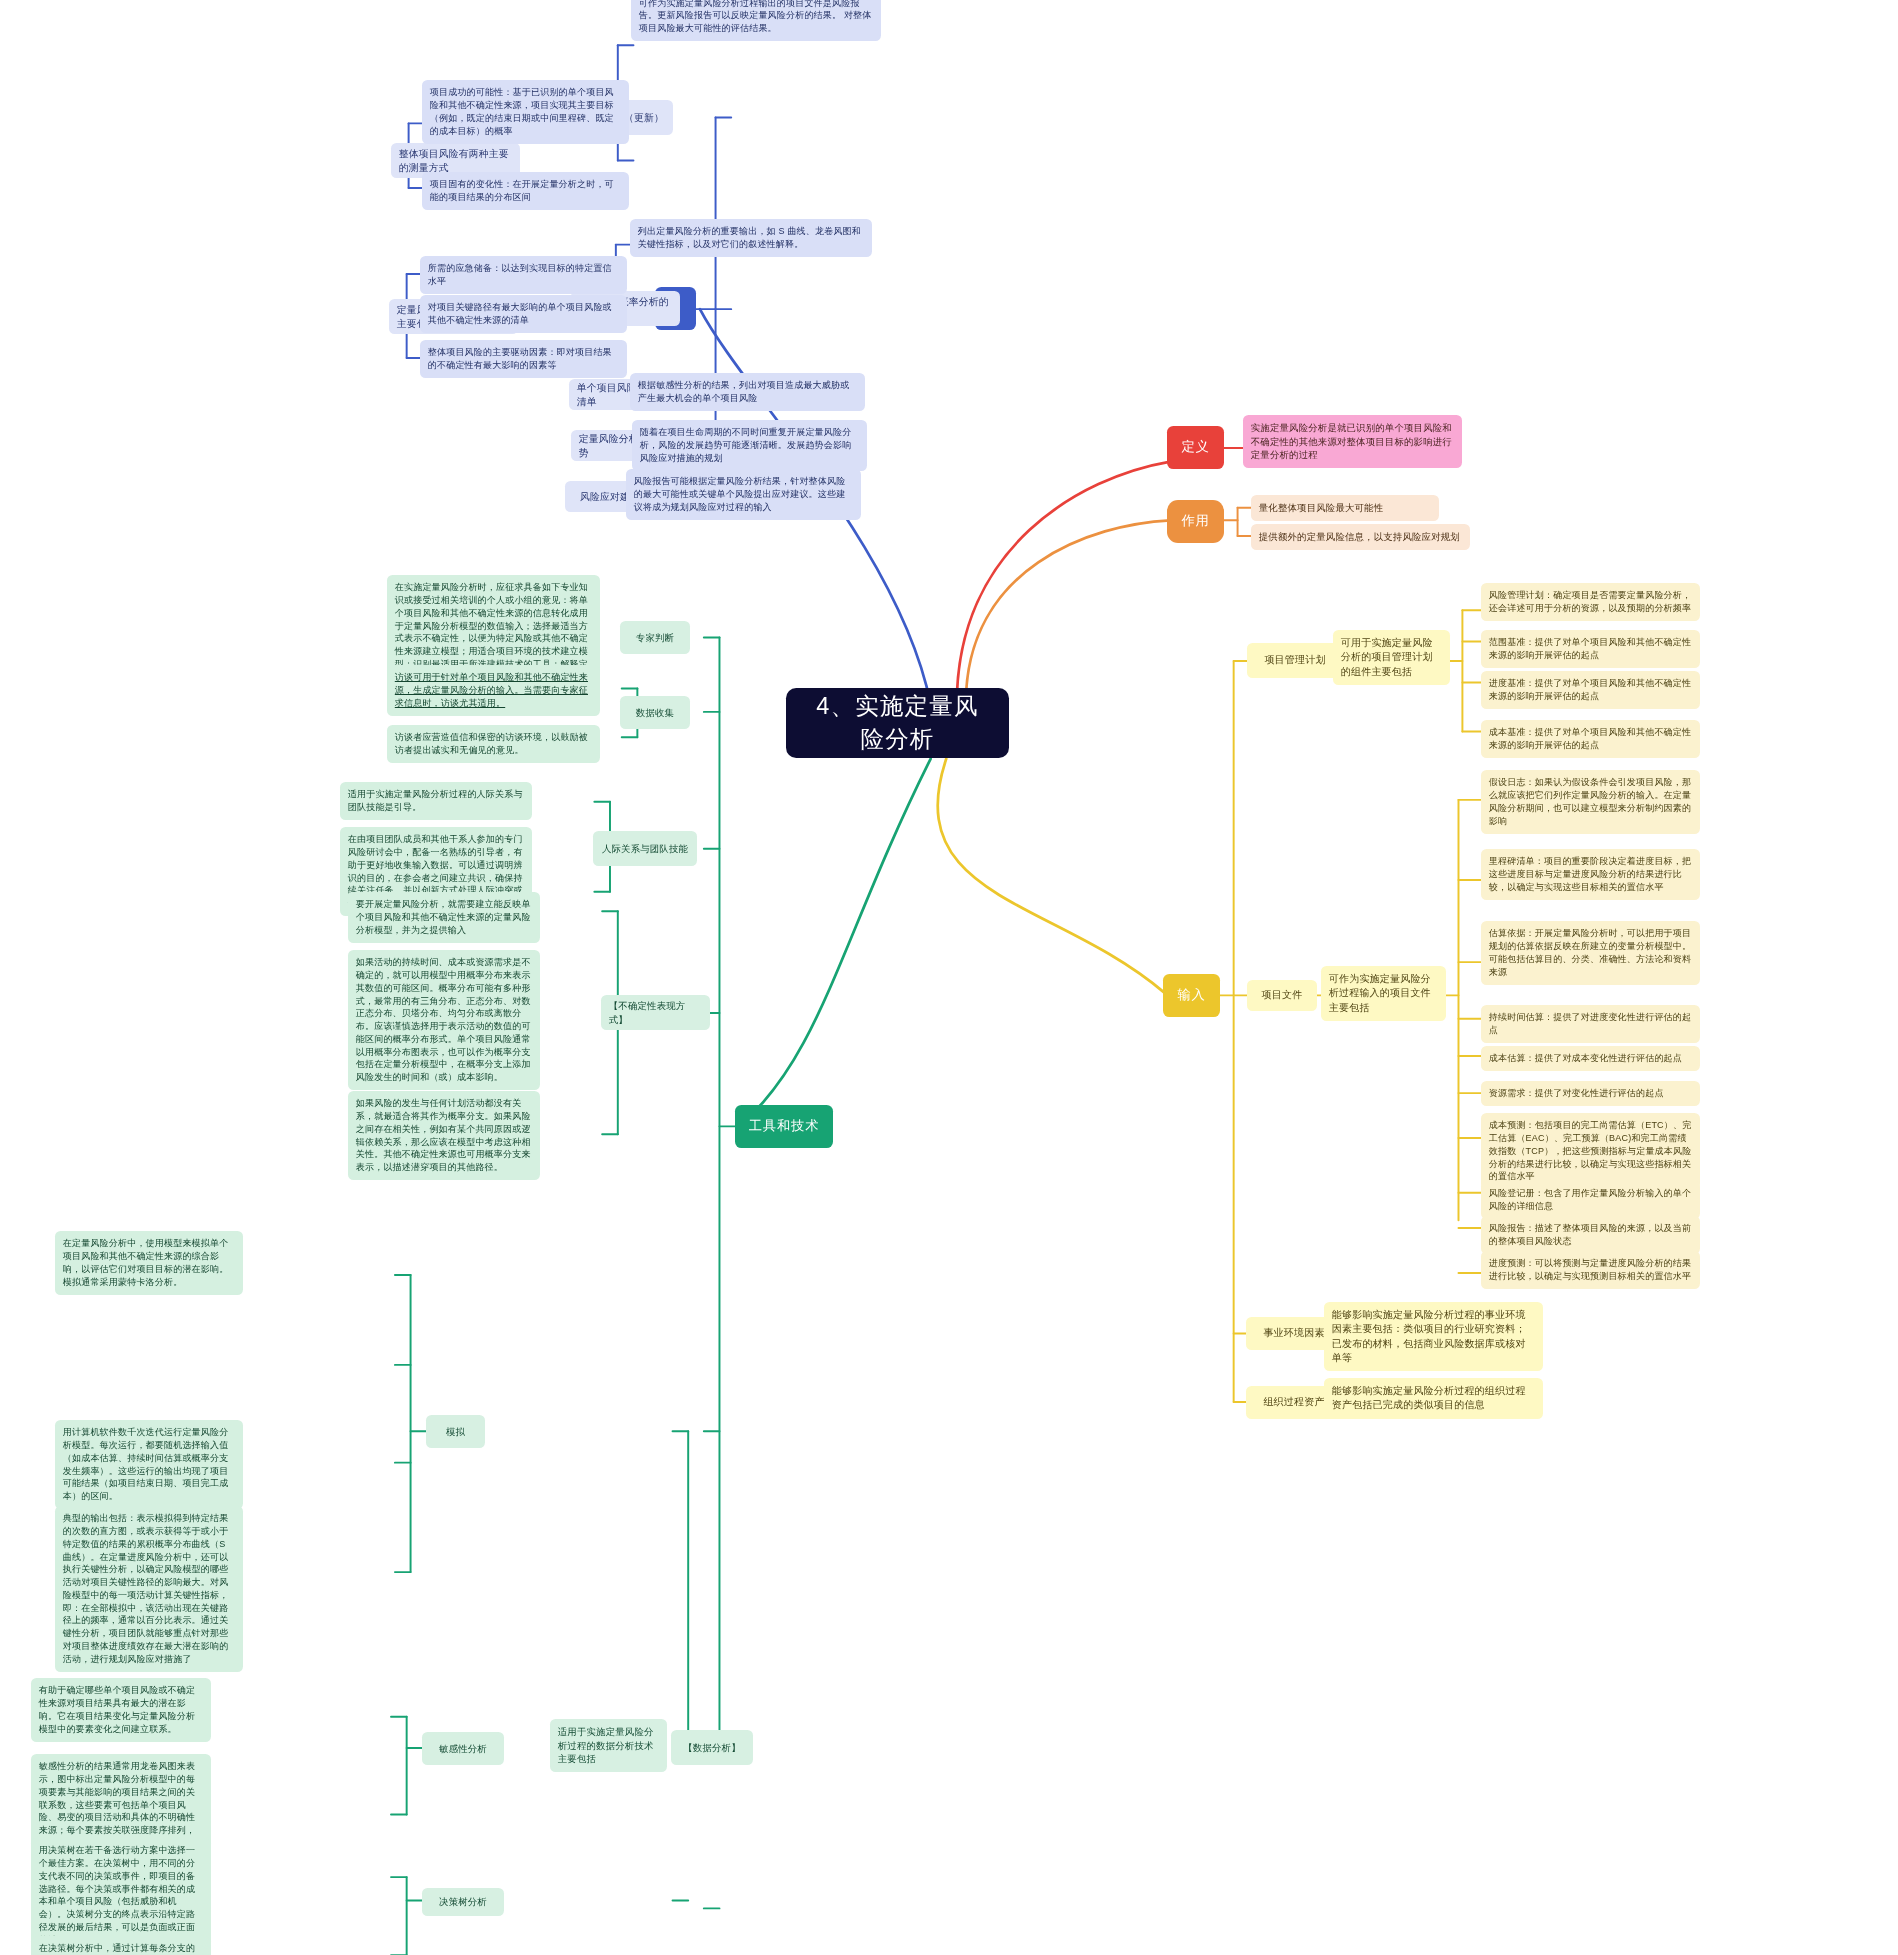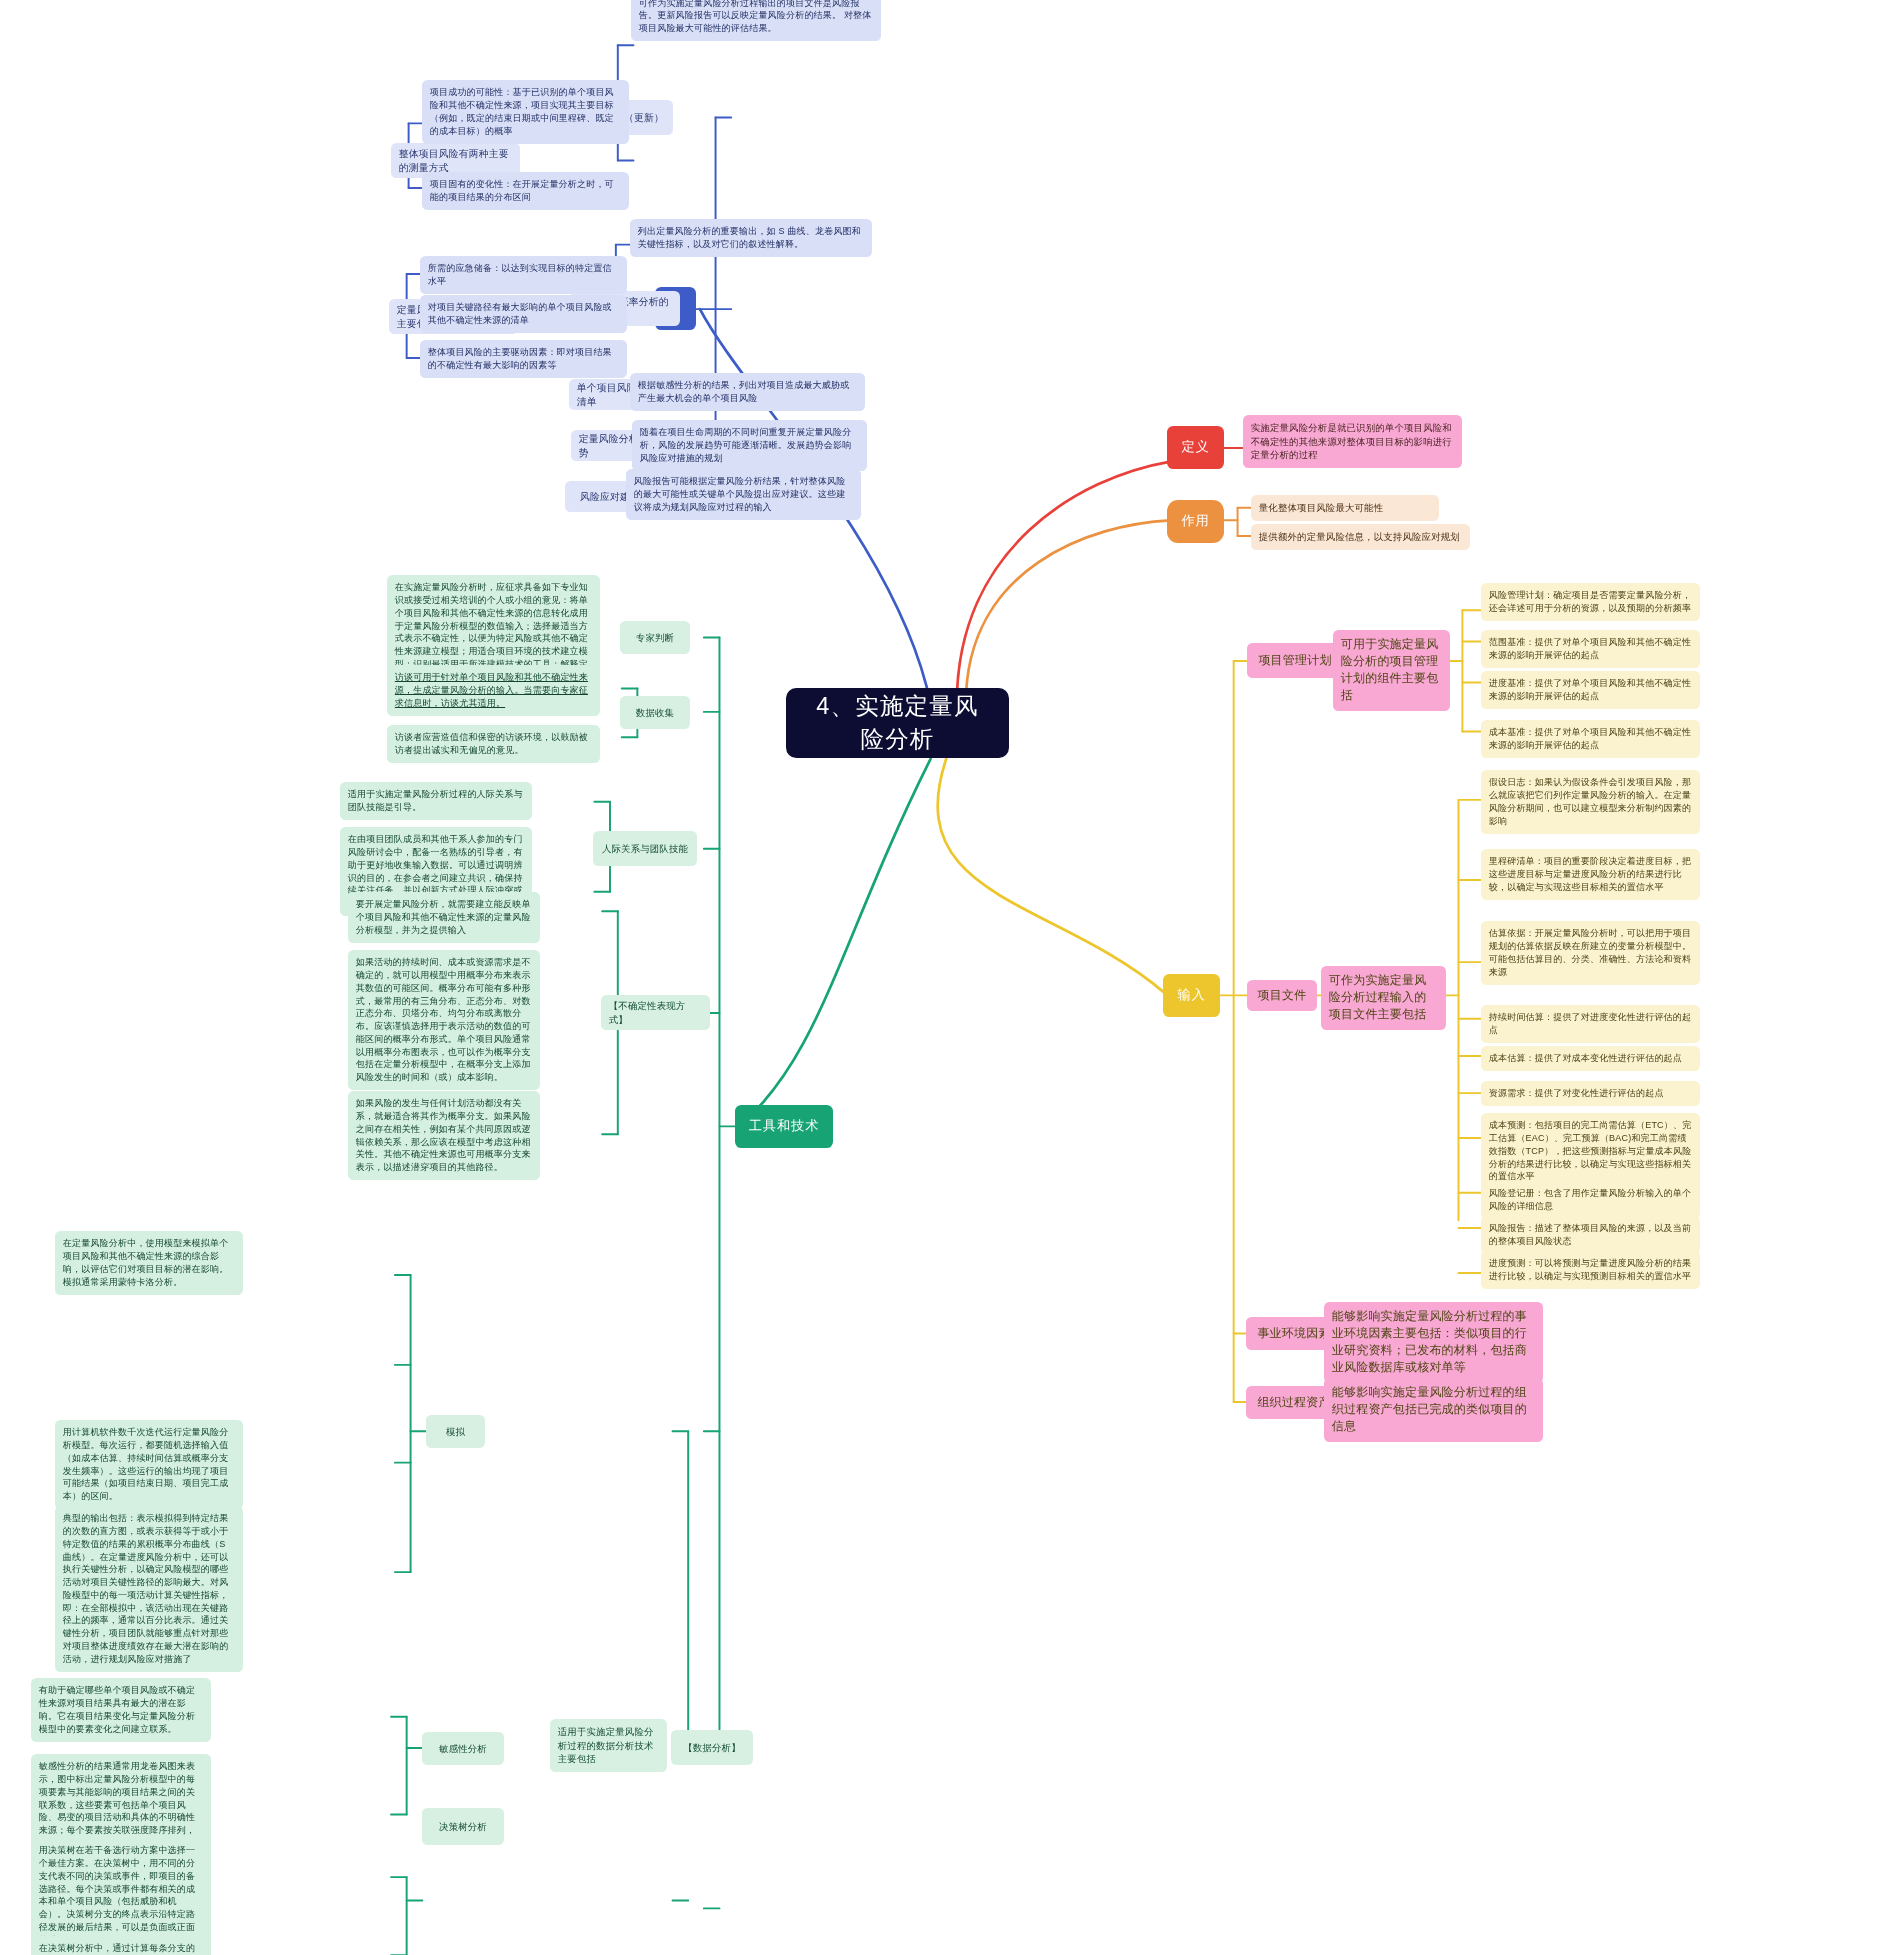--- a/index.html
+++ b/index.html
@@ -22,21 +22,21 @@
   .r-main{background:#e8413a;color:#fff;font-size:13.3px;border-radius:6.3px;
           display:flex;align-items:center;justify-content:center;letter-spacing:0.8px;}
   .r-leaf{background:#f9a8d4;color:#4a2320;font-size:9.4px;}
   
   .o-main{background:#ec9140;color:#fff;font-size:13.3px;border-radius:11px;
           display:flex;align-items:center;justify-content:center;letter-spacing:0.8px;}
   .o-leaf{background:#fbe7d6;color:#4a2e13;font-size:9.4px;}
   
   .y-main{background:#ecc62c;color:#fff;font-size:13.3px;border-radius:6.3px;
           display:flex;align-items:center;justify-content:center;letter-spacing:0.8px;}
-  .y-mid{background:#f9a8d4;color:#4f4413;font-size:12px;}
+  .y-mid{background:#fef9c3;color:#4f4413;font-size:10px;}
   .y-leaf{background:#fbf2cf;color:#4a4012;font-size:9px;}
   
   .g-main{background:#17a373;color:#fff;font-size:13.3px;border-radius:6.3px;
           display:flex;align-items:center;justify-content:center;letter-spacing:0.8px;}
   .g-mid{background:#d7f0e2;color:#134a33;font-size:9.4px;}
   .g-leaf{background:#d5f0e0;color:#13452f;font-size:9px;}
   .center-txt{display:flex;align-items:center;justify-content:center;text-align:left;}
 </style>
 </head>
 <body>
@@ -280,18 +280,18 @@
 
   <div class="node g-mid center-txt" style="left:426px;top:1415px;width:59px;height:33px;">模拟</div>
   <div class="node g-leaf" style="left:55px;top:1231px;width:188px;">在定量风险分析中，使用模型来模拟单个项目风险和其他不确定性来源的综合影响，以评估它们对项目目标的潜在影响。模拟通常采用蒙特卡洛分析。</div>
   <div class="node g-leaf" style="left:55px;top:1420px;width:188px;">用计算机软件数千次迭代运行定量风险分析模型。每次运行，都要随机选择输入值（如成本估算、持续时间估算或概率分支发生频率）。这些运行的输出均现了项目可能结果（如项目结束日期、项目完工成本）的区间。</div>
   <div class="node g-leaf" style="left:55px;top:1506px;width:188px;">典型的输出包括：表示模拟得到特定结果的次数的直方图，或表示获得等于或小于特定数值的结果的累积概率分布曲线（S 曲线）。在定量进度风险分析中，还可以执行关键性分析，以确定风险模型的哪些活动对项目关键性路径的影响最大。对风险模型中的每一项活动计算关键性指标，即：在全部模拟中，该活动出现在关键路径上的频率，通常以百分比表示。通过关键性分析，项目团队就能够重点针对那些对项目整体进度绩效存在最大潜在影响的活动，进行规划风险应对措施了</div>
 
   <div class="node g-mid center-txt" style="left:422px;top:1732px;width:82px;height:33px;">敏感性分析</div>
   <div class="node g-leaf" style="left:31px;top:1678px;width:180px;">有助于确定哪些单个项目风险或不确定性来源对项目结果具有最大的潜在影响。它在项目结果变化与定量风险分析模型中的要素变化之间建立联系。</div>
   <div class="node g-leaf" style="left:31px;top:1754px;width:180px;">敏感性分析的结果通常用龙卷风图来表示，图中标出定量风险分析模型中的每项要素与其能影响的项目结果之间的关联系数，这些要素可包括单个项目风险、易变的项目活动和具体的不明确性来源；每个要素按关联强度降序排列，形成典型的龙卷风形状</div>
 
-  <div class="node g-mid center-txt" style="left:422px;top:1808px;width:82px;height:37px;">决策树分析</div>
+  <div class="node g-mid center-txt" style="left:422px;top:1888px;width:82px;height:28px;">决策树分析</div>
   <div class="node g-leaf" style="left:31px;top:1838px;width:180px;">用决策树在若干备选行动方案中选择一个最佳方案。在决策树中，用不同的分支代表不同的决策或事件，即项目的备选路径。每个决策或事件都有相关的成本和单个项目风险（包括威胁和机会）。决策树分支的终点表示沿特定路径发展的最后结果，可以是负面或正面的结果。</div>
   <div class="node g-leaf" style="left:31px;top:1936px;width:180px;">在决策树分析中，通过计算每条分支的预期货币价值，就可以选出最优的路径。</div>
 
 </div>
 
 
 </body></html>

